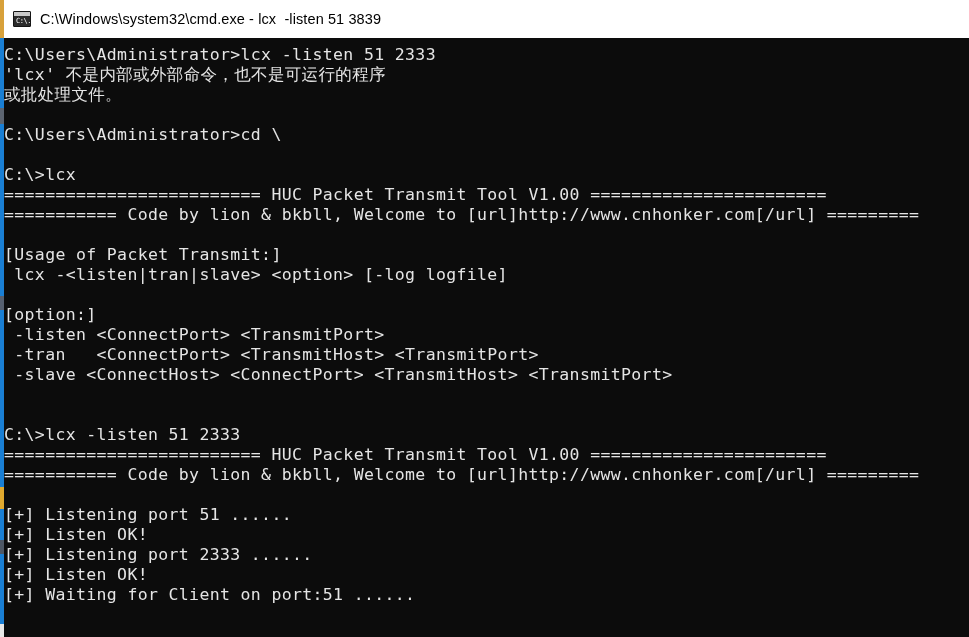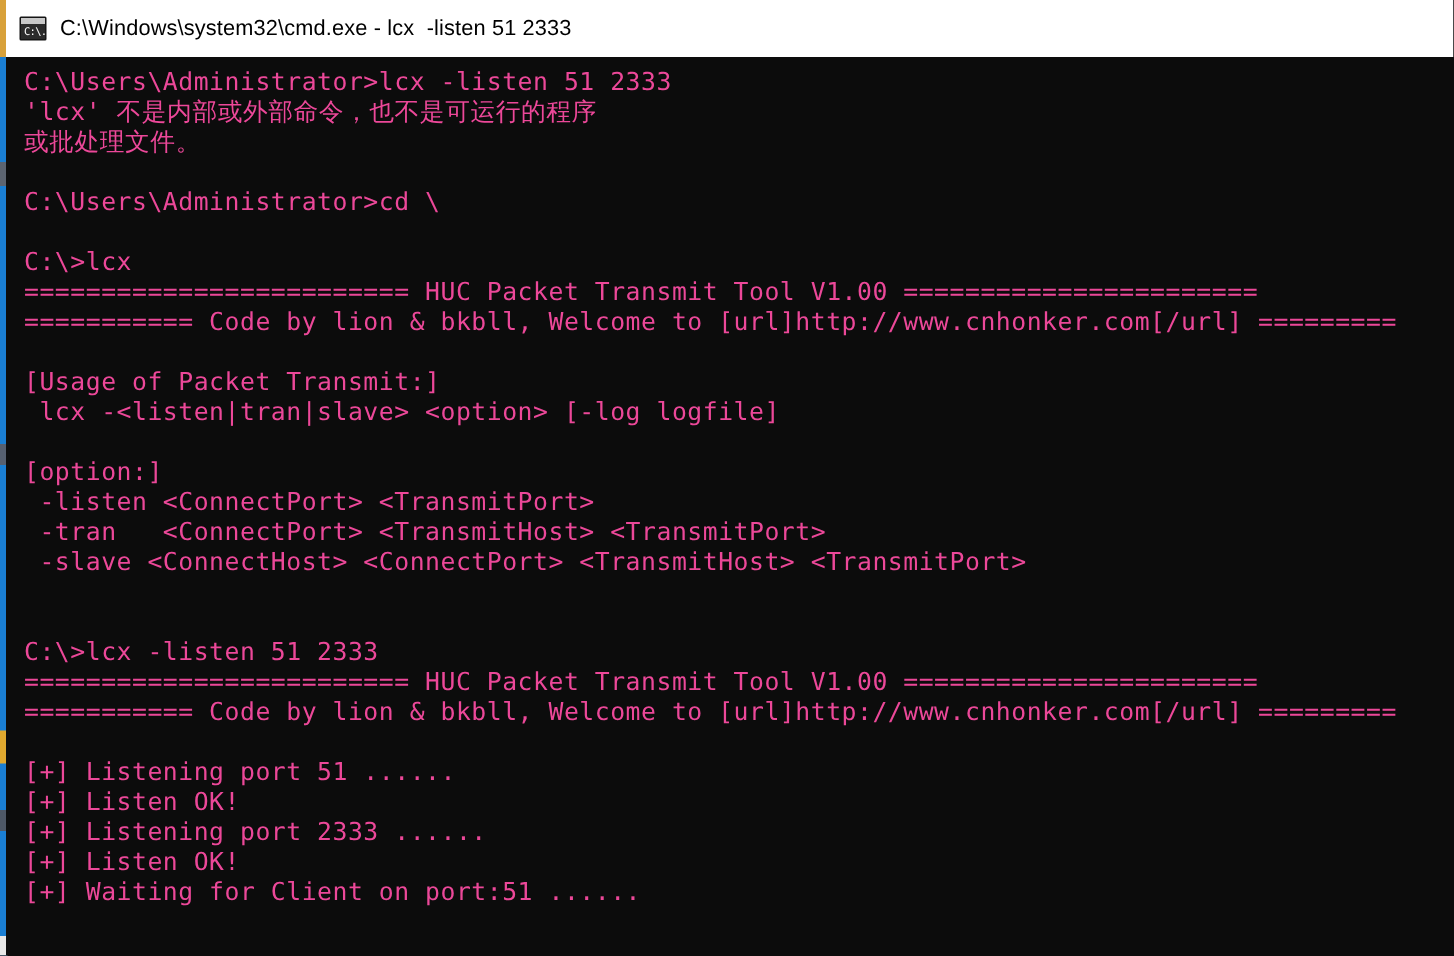--- a/index.html
+++ b/index.html
@@ -123,28 +123,28 @@
     left: 4px;
     top: 38px;
     width: 965px;
     height: 599px;
     background: #0c0c0c;
     z-index: 1;
     overflow: hidden;
   }
   #console-text {
     position: absolute;
-    left: 12px;
+    left: 0px;
     top: 7px;
     margin: 0;
     padding: 0;
     font-family: "DejaVu Sans Mono", monospace;
     font-size: 16.5px;
     line-height: 20px;
-    color: #ec4899;
+    color: #e5e5e5;
     white-space: pre;
     letter-spacing: 0.35px;
   }
   .line {
     height: 20px;
     white-space: pre;
   }
 </style>
 </head>
 <body>
@@ -158,20 +158,20 @@
     <div class="seg-yellow-mid"></div>
     <div class="seg-dark-c"></div>
     <div class="seg-white-bot"></div>
   </div>
 
   <div id="titlebar">
     <div class="tb-icon">
       <div class="bar"></div>
       <div class="glyph">C:\.</div>
     </div>
-    <div class="tb-title">C:\Windows\system32\cmd.exe - lcx  -listen 51 2333</div>
+    <div class="tb-title">C:\Windows\system32\cmd.exe - lcx  -listen 51 3839</div>
   </div>
 
   <div id="console">
     <div id="console-text"><div class="line">C:\Users\Administrator&gt;lcx -listen 51 2333</div><div class="line">'lcx' 不是内部或外部命令，也不是可运行的程序</div><div class="line">或批处理文件。</div><div class="line">&nbsp;</div><div class="line">C:\Users\Administrator&gt;cd \</div><div class="line">&nbsp;</div><div class="line">C:\&gt;lcx</div><div class="line">========================= HUC Packet Transmit Tool V1.00 =======================</div><div class="line">=========== Code by lion &amp; bkbll, Welcome to [url]http://www.cnhonker.com[/url] =========</div><div class="line">&nbsp;</div><div class="line">[Usage of Packet Transmit:]</div><div class="line"> lcx -&lt;listen|tran|slave&gt; &lt;option&gt; [-log logfile]</div><div class="line">&nbsp;</div><div class="line">[option:]</div><div class="line"> -listen &lt;ConnectPort&gt; &lt;TransmitPort&gt;</div><div class="line"> -tran   &lt;ConnectPort&gt; &lt;TransmitHost&gt; &lt;TransmitPort&gt;</div><div class="line"> -slave &lt;ConnectHost&gt; &lt;ConnectPort&gt; &lt;TransmitHost&gt; &lt;TransmitPort&gt;</div><div class="line">&nbsp;</div><div class="line">&nbsp;</div><div class="line">C:\&gt;lcx -listen 51 2333</div><div class="line">========================= HUC Packet Transmit Tool V1.00 =======================</div><div class="line">=========== Code by lion &amp; bkbll, Welcome to [url]http://www.cnhonker.com[/url] =========</div><div class="line">&nbsp;</div><div class="line">[+] Listening port 51 ......</div><div class="line">[+] Listen OK!</div><div class="line">[+] Listening port 2333 ......</div><div class="line">[+] Listen OK!</div><div class="line">[+] Waiting for Client on port:51 ......</div></div>
   </div>
 
 </div>
 
 </body></html>

